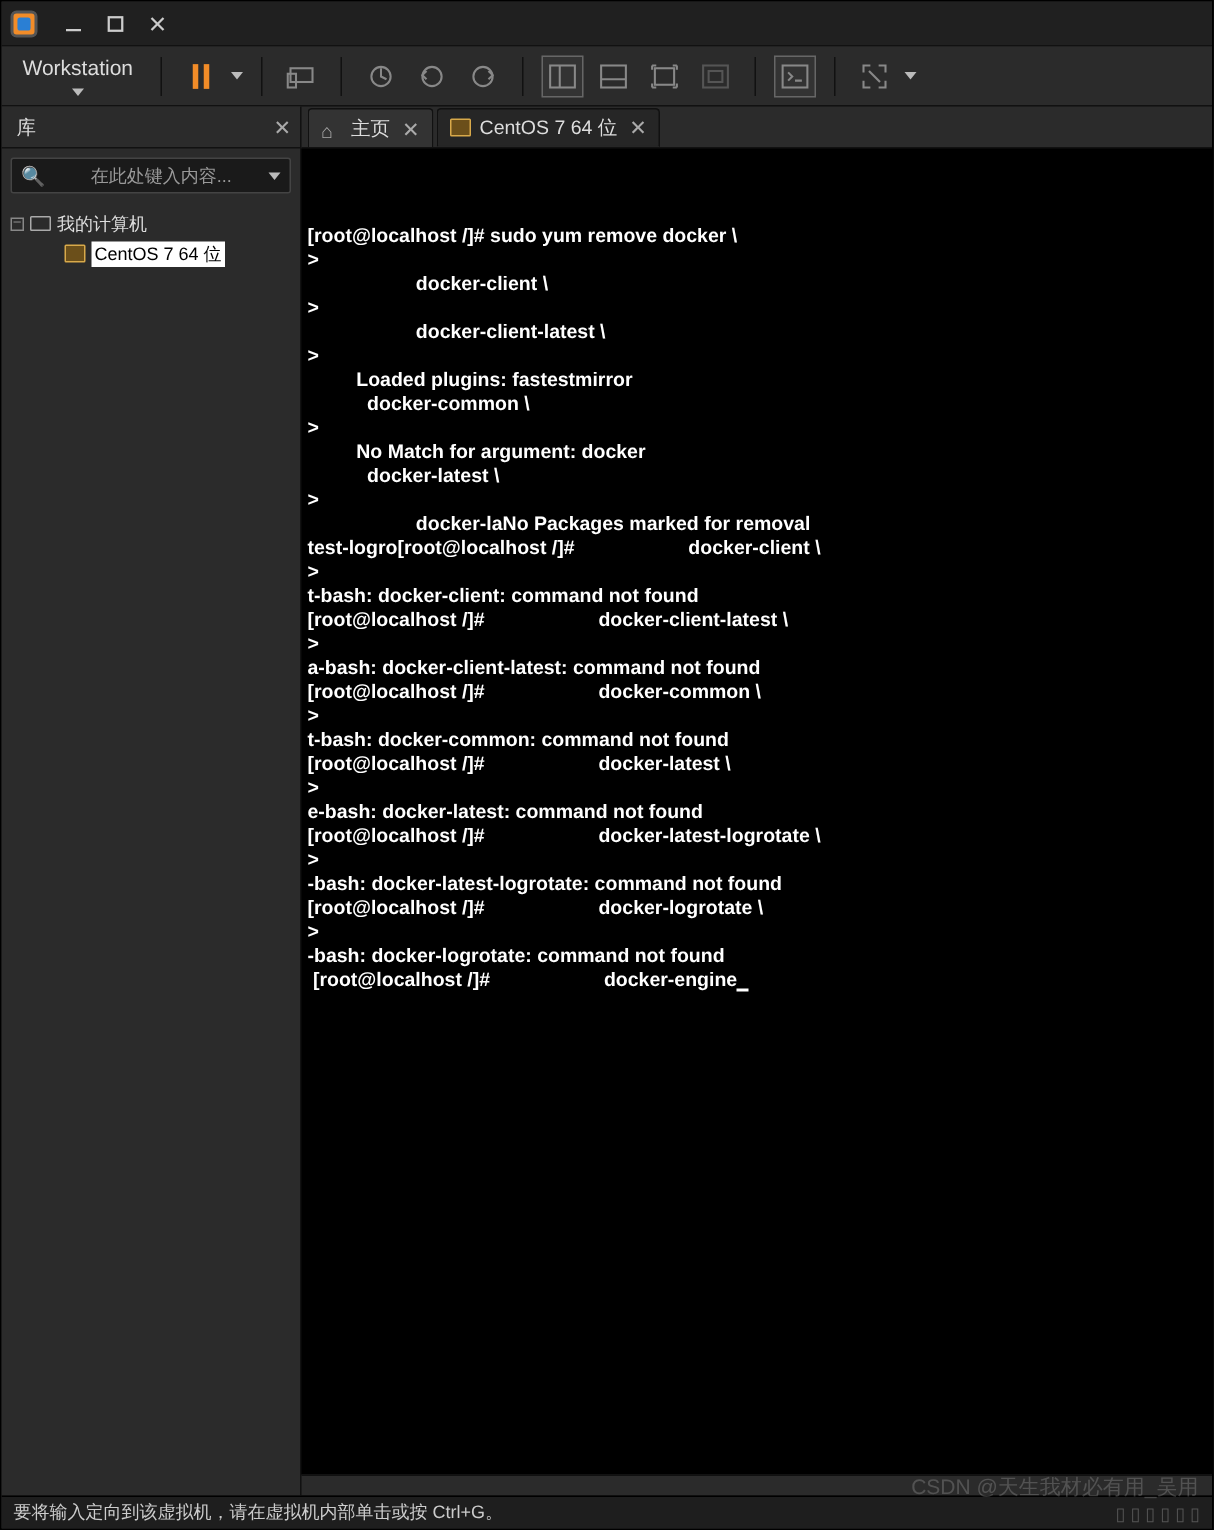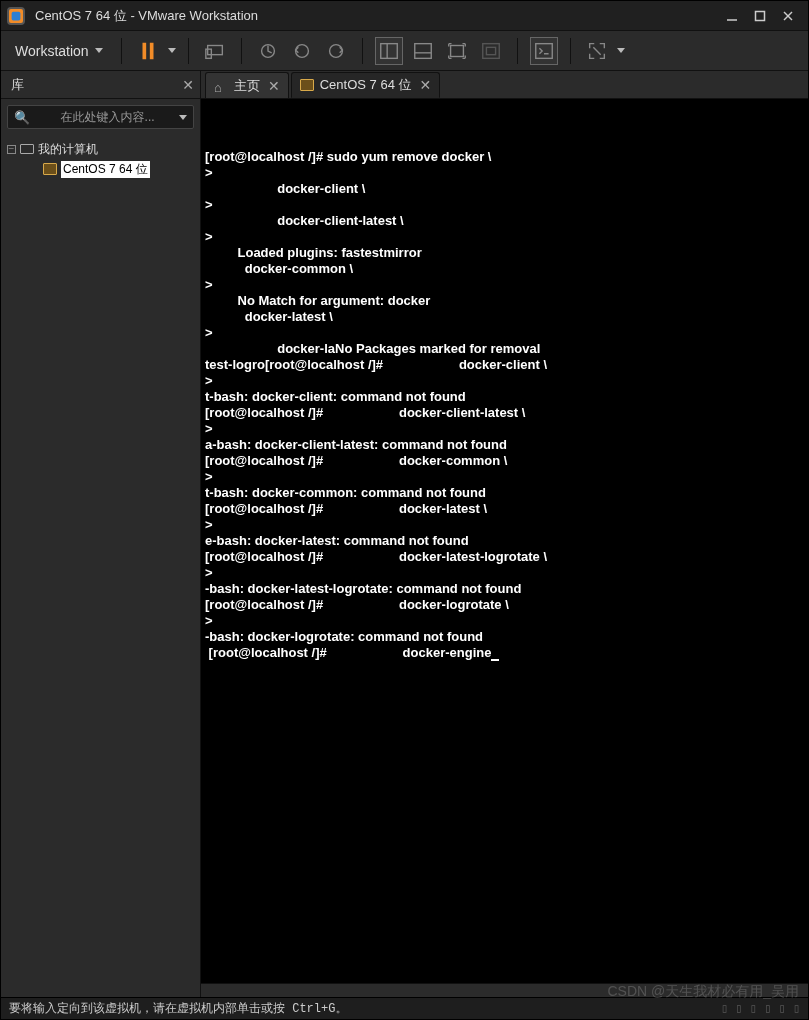--- a/index.html
+++ b/index.html
@@ -47,20 +47,21 @@
     display: flex;
     align-items: center;
     padding: 0 8px;
     border-bottom: 1px solid #111;
     gap: 6px;
   }
   .menu-btn {
     display: flex; align-items: center; gap: 6px;
     font-size: 14px; color: #ddd;
     padding: 4px 6px;
+    flex-direction: column;
   }
   .tri-down {
     width: 0; height: 0;
     border-left: 4px solid transparent;
     border-right: 4px solid transparent;
     border-top: 5px solid #bbb;
   }
   .tb-sep { width: 1px; height: 26px; background: #111; margin: 0 6px; }
   .tb-icon {
     width: 28px; height: 28px;
@@ -168,41 +169,39 @@
   }
 
   .statusbar {
     height: 22px;
     background: #1e1e1e;
     display: flex; align-items: center;
     padding: 0 8px;
     font-size: 12px;
     color: #cccccc;
     border-top: 1px solid #000;
-    font-family: Liberation Mono, monospace;
   }
   .statusbar .right { margin-left:auto; color:#555; font-size:12px;}
   .watermark {
     position: absolute;
     right: 10px; bottom: 19px;
     color: rgba(200,200,200,0.25);
     font-size: 14px;
     pointer-events:none;
   }
 </style>
 </head>
 <body>
 
 <div class="titlebar">
   <div class="logo">
     <svg viewBox="0 0 16 16">
         <rect x="3" y="3" width="10" height="10" rx="2" fill="#2a7fd4"></rect>
       </svg>
   </div>
-  <div class="title">CentOS 7 64 位 - VMware Workstation</div>
   <div class="winbtn">
     <svg viewBox="0 0 12 12">
         <line x1="1" y1="10" x2="11" y2="10" stroke="#ccc" stroke-width="1.5"></line>
       </svg>
   </div>
   <div class="winbtn">
     <svg viewBox="0 0 12 12">
         <rect x="1.5" y="1.5" width="9" height="9" fill="none" stroke="#ccc" stroke-width="1.5"></rect>
       </svg>
   </div>

